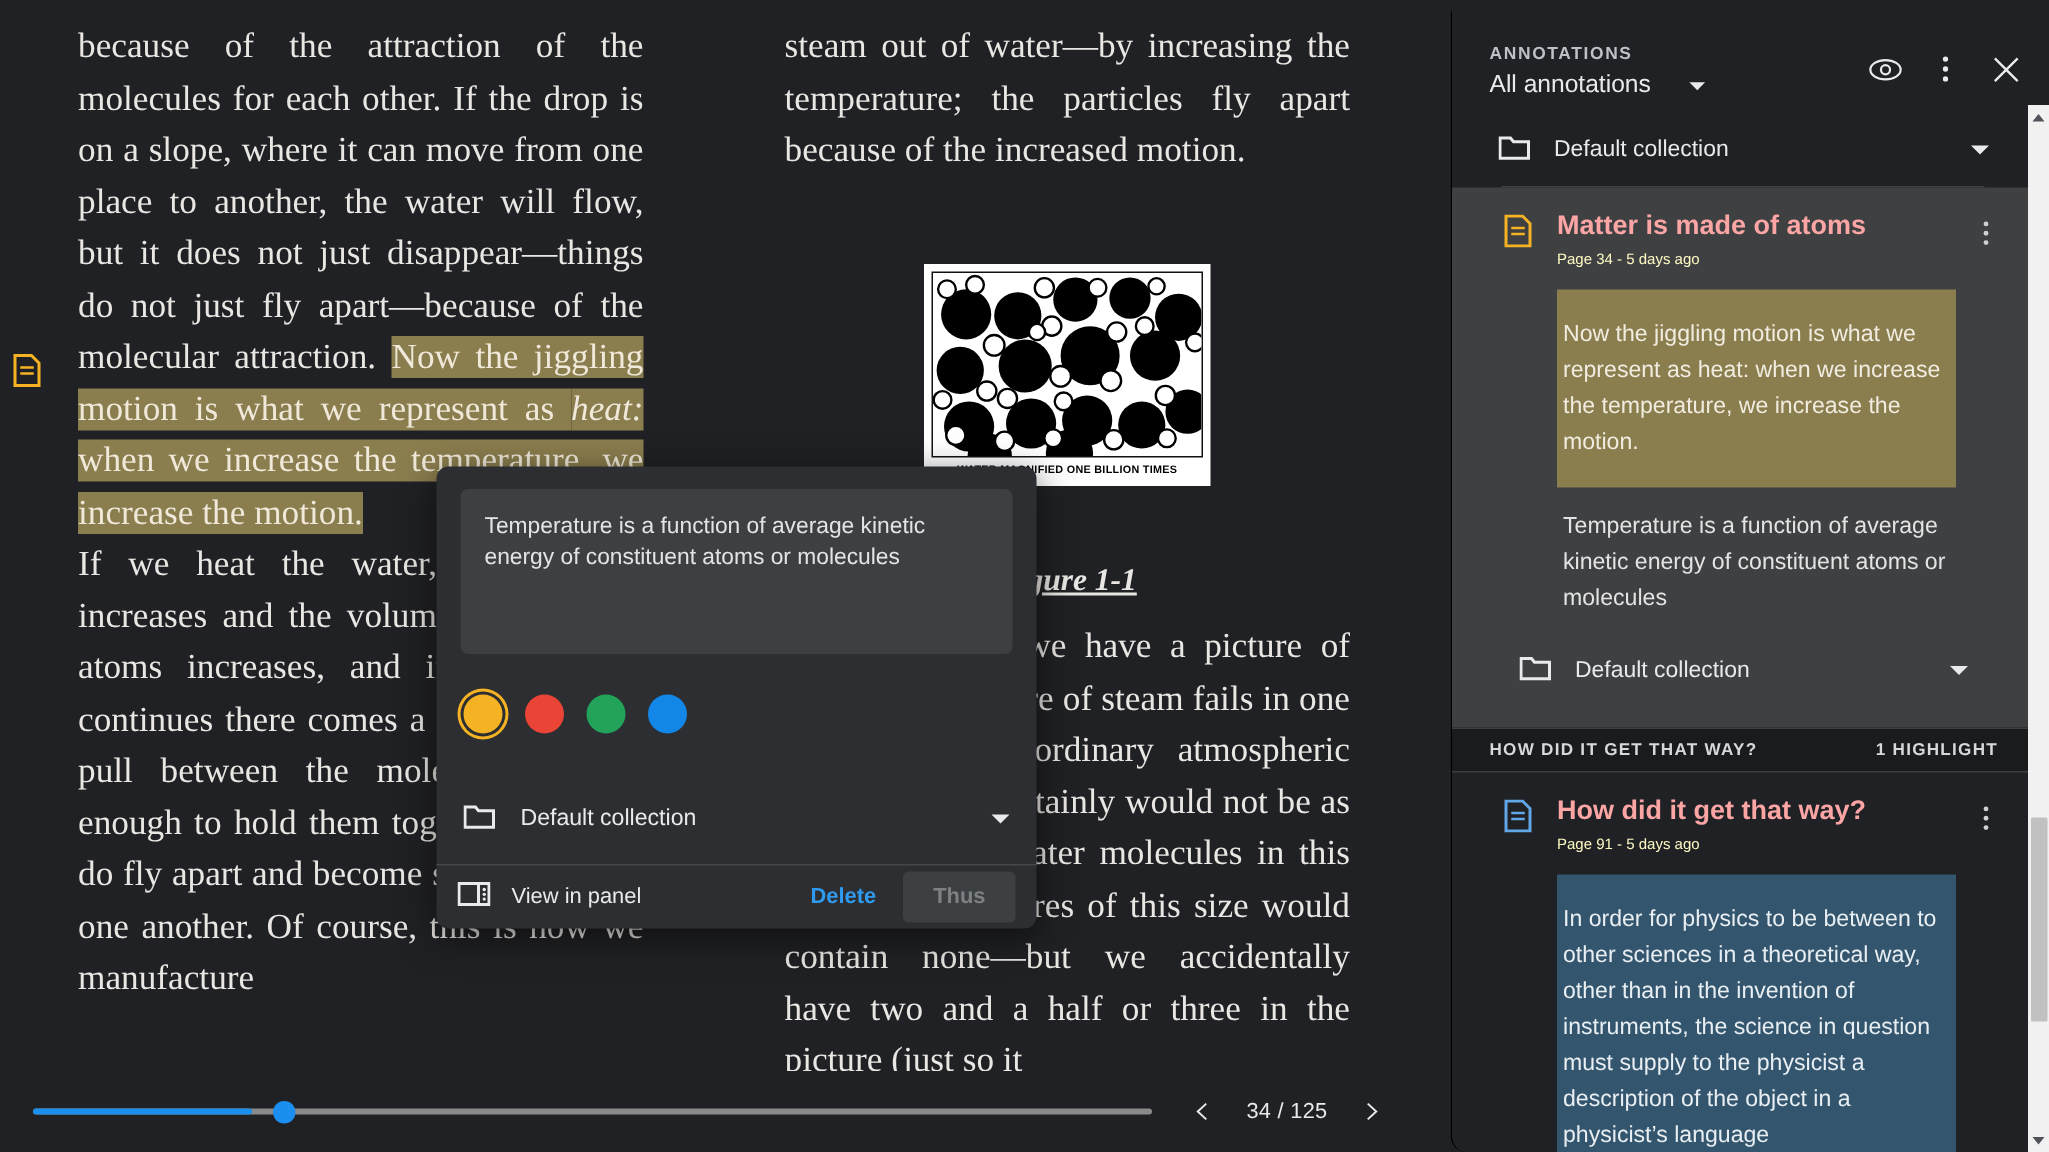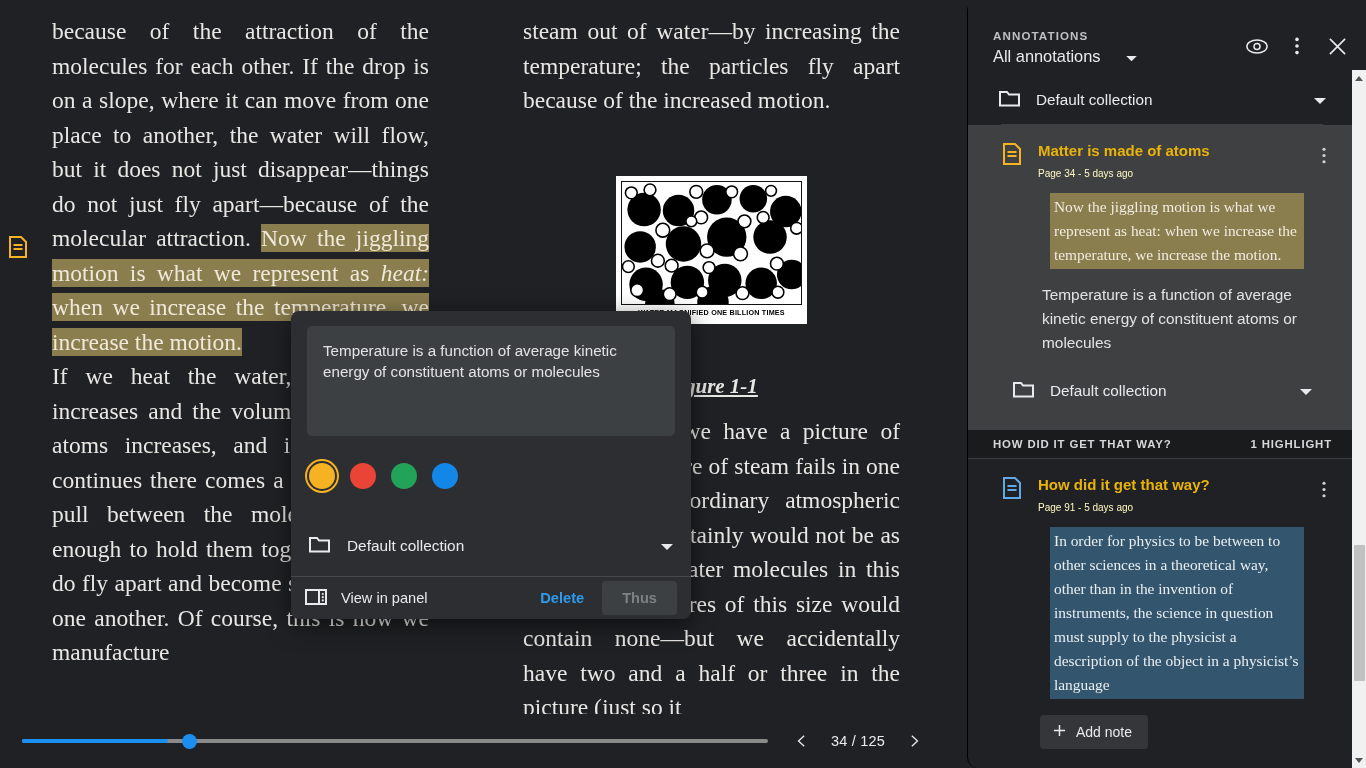--- a/index.html
+++ b/index.html
@@ -80,25 +80,25 @@
   .collection-row { height:48px; display:flex; align-items:center; padding:0 0 0 31px; cursor:pointer; }
   .collection-row .lbl { color:#e8eaed; font-size:15.3px; margin-left:15px; flex:1; }
   .collection-row .caret { margin-right:28px; }
   .hairline { height:1px; background:#3c4043; margin:0 31px 0 33px; }
 
   .note-card { padding:16px 14px 14px 14px; }
   .note-card.selected { background:#3f4042; }
   .card-head { display:flex; align-items:flex-start; }
   .card-docicon { width:22px; height:24px; margin:2px 14px 0 20px; flex:0 0 auto; }
   .card-main { flex:1; min-width:0; }
-  .card-title { color:#eab308; font-size:15px; font-weight:700; line-height:19px; }
+  .card-title { color:#fca5a5; font-size:18px; font-weight:700; line-height:19px; }
   .card-meta { color:#fef9c3; font-size:10px; margin-top:8px; }
   .card-menu { width:24px; height:28px; display:flex; align-items:center; justify-content:center; cursor:pointer; margin-right:4px; }
 
-  .quote { margin:14px 0 0 12px; font-size:15.4px; line-height:24px; padding:2px 4px;font-family:Liberation Serif, serif; }
+  .quote { margin:14px 0 0 0; font-size:15.4px; line-height:24px; padding:18px 4px; }
   .quote.yellow { background:#8a7d4e; color:#f1ece0; }
   .quote.blue   { background:#33566e; color:#e9eef2; }
   .note-body { margin-top:14px; color:#e3e3e3; font-size:15.4px; line-height:24px; padding:0 4px; }
   .addnote { margin:16px 0 0 2px; display:inline-flex; align-items:center; gap:10px; background:#35363a; color:#e8eaed; font-size:14px; padding:9px 16px 9px 13px; border-radius:4px; cursor:pointer; }
 
   .group-header { height:30px; background:#1a1b1d; display:flex; align-items:center; padding:0 22px 0 25px; border-top:1px solid #3c4043; border-bottom:1px solid #3c4043; }
   .group-header .g-left { color:#d6d8da; font-size:11.4px; font-weight:700; letter-spacing:0.85px; flex:1; }
   .group-header .g-right { color:#d6d8da; font-size:11.4px; font-weight:700; letter-spacing:0.85px; }
 
   

